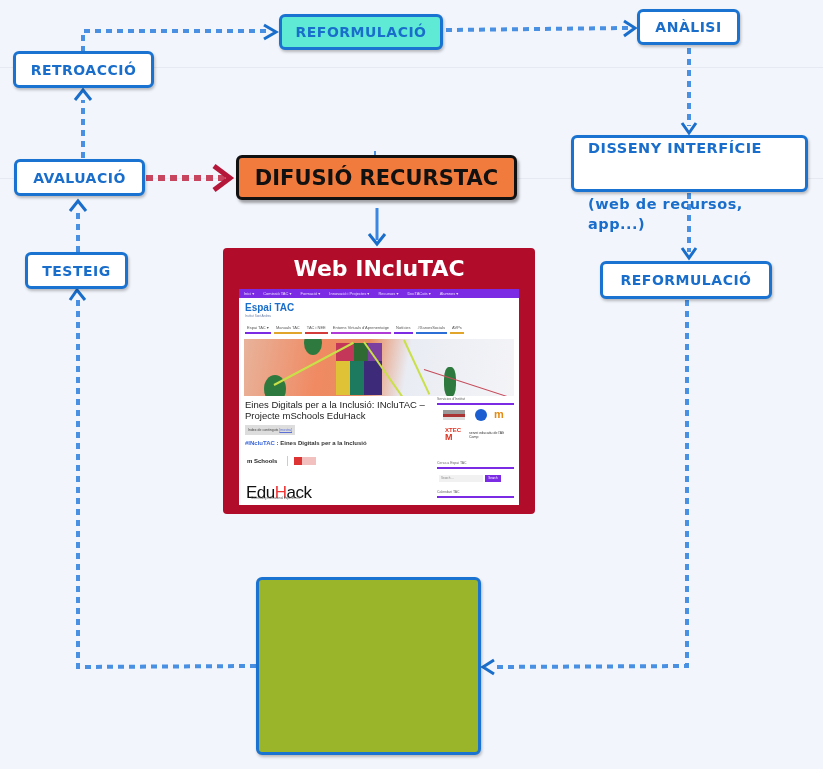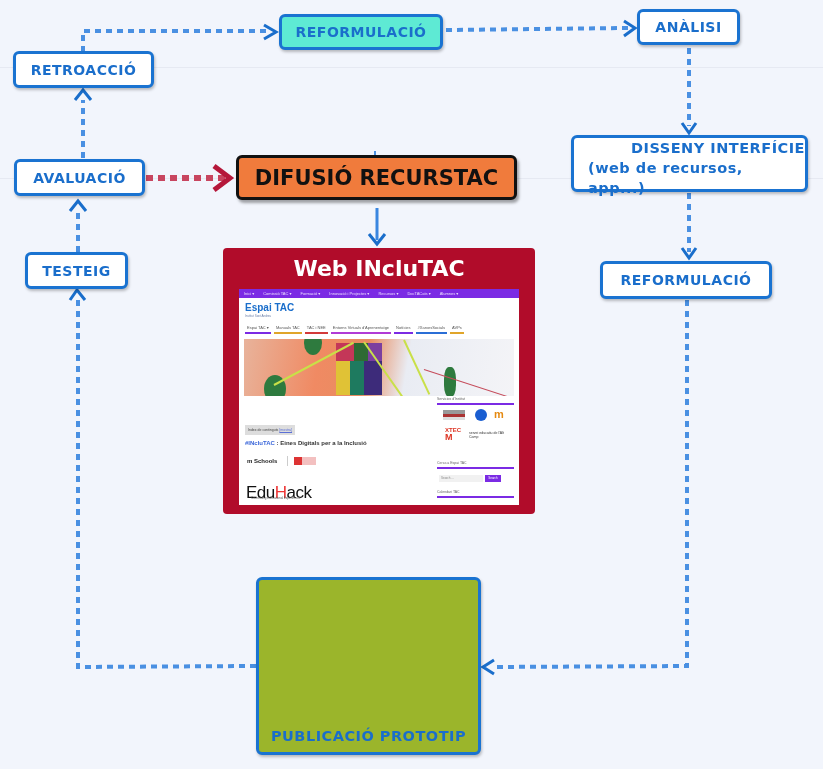--- a/index.html
+++ b/index.html
@@ -84,21 +84,21 @@
   <path d="M375,151 L375,156" fill="none" stroke="#4a90e2" stroke-width="2"></path>
   <path d="M377,208 L377,240" fill="none" stroke="#3a86e0" stroke-width="3"></path>
   <path d="M369,234 L377,244 L385,234" fill="none" stroke="#1a6ecb" stroke-width="3"></path>
 </svg>
 
 <div class="node green" style="left:279px;top:14px;width:164px;height:36px;">REFORMULACIÓ</div>
 <div class="node" style="left:637px;top:9px;width:103px;height:36px;">ANÀLISI</div>
 <div class="node" style="left:13px;top:51px;width:141px;height:37px;">RETROACCIÓ</div>
 <div class="node" style="left:14px;top:159px;width:131px;height:37px;">AVALUACIÓ</div>
 <div class="node" style="left:25px;top:252px;width:103px;height:37px;">TESTEIG</div>
-<div class="node left" style="left:571px;top:135px;width:237px;height:57px;flex-direction:column;align-items:flex-end;">
+<div class="node left" style="left:571px;top:135px;width:237px;height:57px;flex-direction:column;align-items:flex-start;gap:36px;">
   <span>DISSENY INTERFÍCIE</span>
   <span>(web de recursos, app...)</span>
 </div>
 <div class="node" style="left:600px;top:261px;width:172px;height:38px;">REFORMULACIÓ</div>
 
 <div class="difusio">DIFUSIÓ RECURSTAC</div>
 
 <div class="webcard">
   <div class="wtitle">Web INcluTAC</div>
   <div class="site">
@@ -126,20 +126,21 @@
       <div class="disk" style="left:20px;top:36px;width:22px;height:28px;"></div>
       <div class="disk" style="left:60px;top:-8px;width:18px;height:24px;"></div>
       <div class="disk" style="left:200px;top:28px;width:12px;height:30px;border-radius:40%;"></div>
       <div class="cube"></div>
       <div class="cube2"></div>
       <div class="wire" style="left:30px;top:45px;width:90px;transform:rotate(-28deg);"></div>
       <div class="wire" style="left:120px;top:2px;width:70px;transform:rotate(55deg);"></div>
       <div class="wire" style="left:160px;top:0;width:60px;transform:rotate(65deg);"></div>
       <div class="wire" style="left:180px;top:30px;width:90px;height:1px;background:#c54b5a;transform:rotate(18deg);"></div>
     </div>
+    <div class="ptitle">Eines Digitals per a la Inclusió: INcluTAC – Projecte mSchools EduHack</div>
     <div class="toc"><span>Índex de continguts</span> <u>[mostra]</u></div>
     <div class="hashtag"><b>#INcluTAC</b><span> : Eines Digitals per a la Inclusió</span></div>
     <div class="mschools">m Schools</div>
     <div class="sep"></div>
     <div class="redlogo"></div>
     <div class="eduhack"><span>Edu</span><span class="h">H</span><span>ack</span></div>
     <div class="edusub">Co-creating Educational Experiences</div>
     <div class="side">
       <div class="sh">Servicios d'Institut</div>
     </div>
@@ -149,14 +150,13 @@
     <div class="ic" style="left:206px;top:138px;font-size:6px;font-weight:bold;color:#d32;line-height:7px;"><span>XTEC</span><br><span style="font-size:9px">M</span></div>
     <div class="ic" style="left:230px;top:142px;width:40px;font-size:3.5px;color:#333;line-height:4px;">servei educatiu de l'Alt Camp</div>
     <div class="ic" style="left:198px;top:172px;width:77px;font-size:3.5px;color:#666;border-bottom:2px solid #7b2be4;padding-bottom:2px;">Cerca a Espai TAC</div>
     <div class="searchbox" style="left:200px;top:186px;">Search ...</div>
     <div class="searchbtn" style="left:246px;top:186px;">Search</div>
     <div class="ic" style="left:198px;top:201px;width:77px;font-size:3.5px;color:#666;border-bottom:2px solid #7b2be4;padding-bottom:2px;">Calendari TAC</div>
   </div>
 </div>
 
 <div class="proto">
-  <div class="plabel">PUBLICACIÓ PROTOTIP</div>
 </div>
 
 </body></html>

